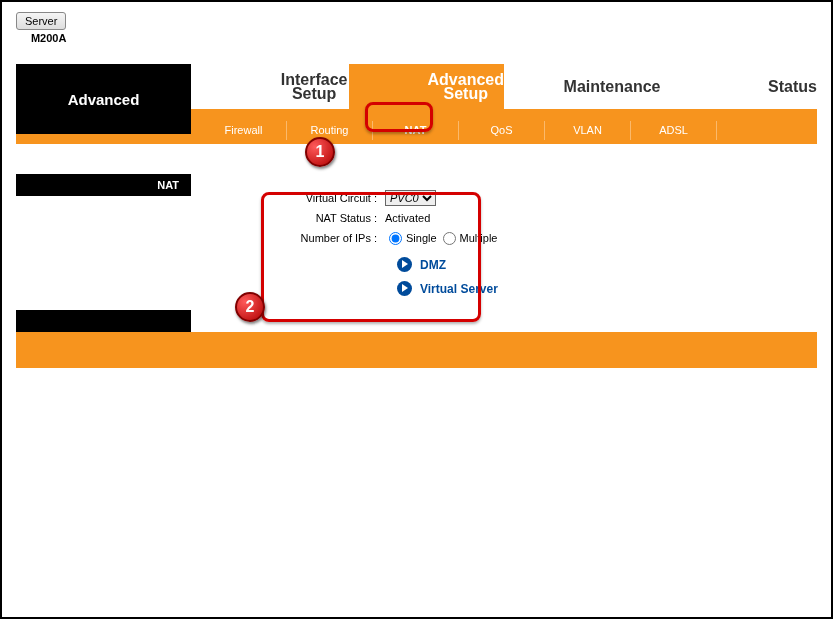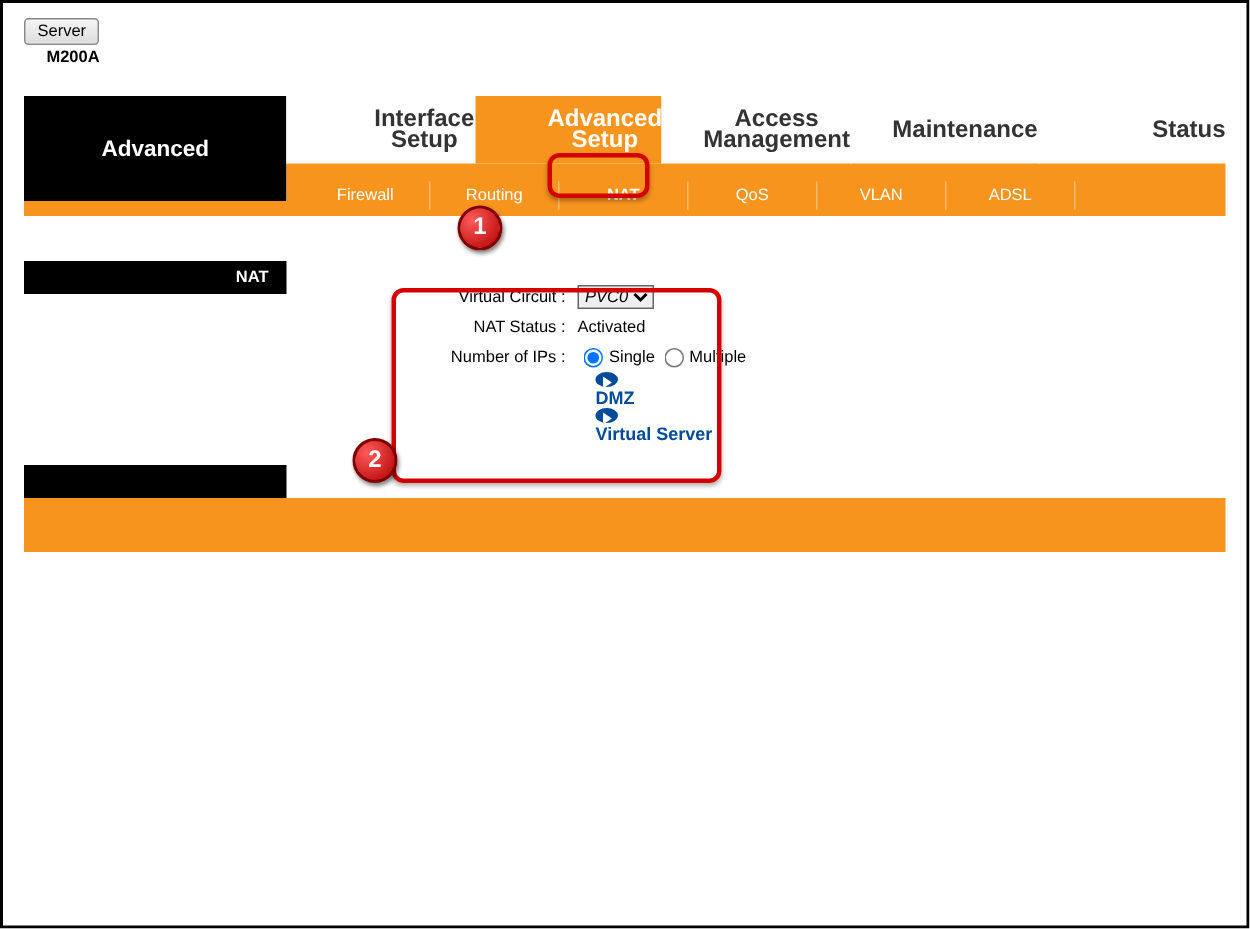--- a/index.html
+++ b/index.html
@@ -25,21 +25,21 @@
   .spacer { height: 30px; background: #fff; }
   .section-row { display: flex; }
   .section-label { width: 175px; background: #000; color: #fff; height: 22px; display: flex; align-items: center; justify-content: flex-end; padding-right: 12px; font-size: 11px; font-weight: bold; }
   .section-body { flex: 1; padding: 4px 0 0 0; }
   .form-area { position: relative; padding: 10px 0 14px 80px; }
   .form-row { display: flex; align-items: center; height: 20px; font-size: 11px; }
   .form-label { width: 110px; text-align: right; padding-right: 4px; }
   .form-val { padding-left: 4px; display: flex; align-items: center; gap: 2px; }
   select { font-size: 11px; border: 1px solid #666; font-style: italic; }
   input[type=radio] { margin: 0 2px 0 4px; }
-  .link-row { display: flex; align-items: flex-start; height: 24px; margin-left: 126px; cursor: pointer; flex-direction: column; }
+  .link-row { display: flex; align-items: flex-end; height: 24px; margin-left: 126px; cursor: pointer; }
   .play-icon { width: 15px; height: 15px; border-radius: 50%; background: #004b9b; margin-right: 8px; position: relative; }
   .play-icon::after { content:""; position:absolute; left:5px; top:3px; border-left:6px solid #fff; border-top:4.5px solid transparent; border-bottom:4.5px solid transparent; }
   .link-row span { color: #004b9b; font-weight: bold; font-size: 12px; }
   .black-bar { height: 22px; background: #000; }
   .orange-bar { height: 36px; background: #f7941e; }
   
   .callout-box { position: absolute; border: 3px solid #d40000; border-radius: 8px; pointer-events: none; box-shadow: 0 2px 3px rgba(0,0,0,.3); }
   .callout-num { position: absolute; width: 30px; height: 30px; border-radius: 50%; background: radial-gradient(circle at 30% 30%, #ff5a5a, #b00000); border: 2px solid #800000; color:#fff; font-weight:bold; font-size:16px; display:flex; align-items:center; justify-content:center; box-shadow: 1px 2px 3px rgba(0,0,0,.5); pointer-events:none; }
 </style>
 </head>
@@ -59,24 +59,20 @@
     </div>
     <div class="right-col">
       <div class="main-tabs">
         <div class="main-tab">
             <span style="white-space:pre-line">Interface
 Setup</span>
           </div>
         <div class="main-tab active">
             <span style="white-space:pre-line">Advanced
 Setup</span>
-          </div>
-        <div class="main-tab">
-            <span style="white-space:pre-line">Access
-Management</span>
           </div>
         <div class="main-tab">
             <span>Maintenance</span>
           </div>
         <div class="main-tab">
             <span>Status</span>
           </div>
       </div>
       <div class="sub-tabs">
         <div class="sub-tab">Firewall</div>

